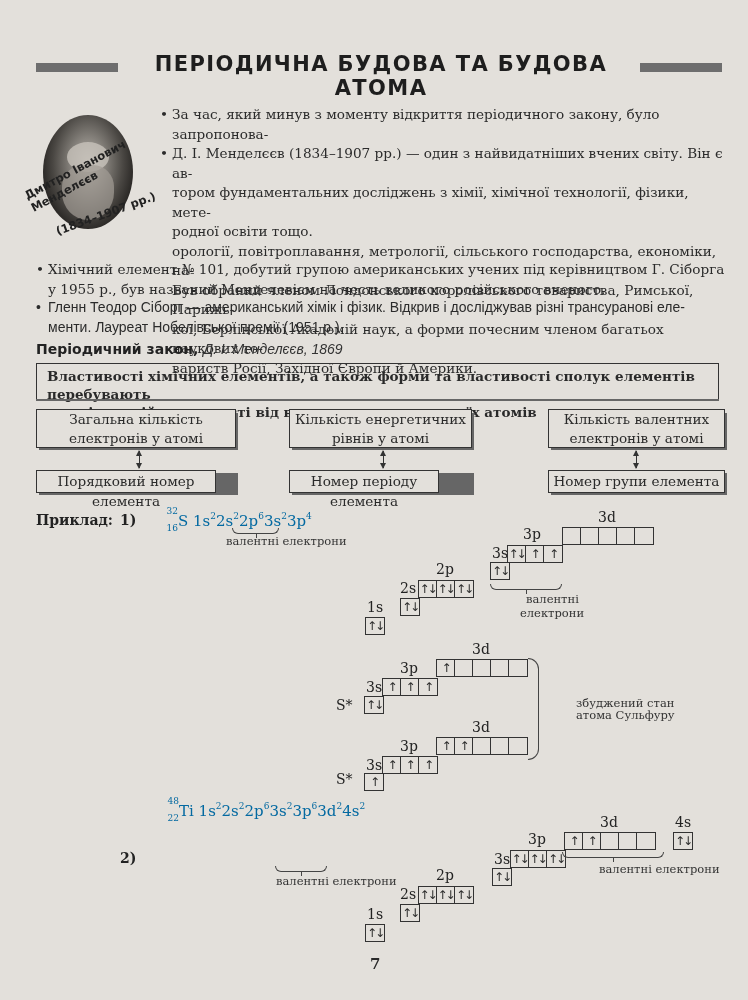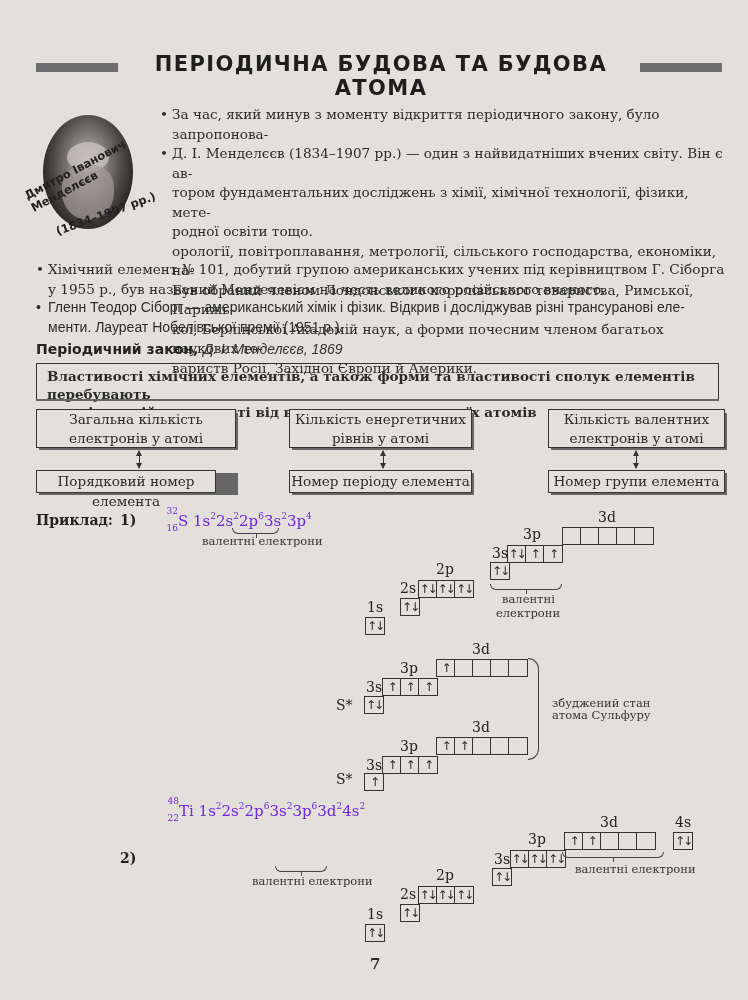--- a/index.html
+++ b/index.html
@@ -27,26 +27,26 @@
            font-weight:bold;font-size:13.5px;line-height:18px;padding:3px 10px;box-sizing:border-box;}
   .law-box-shadow{position:absolute;left:36px;top:399px;width:683px;border-top:2.5px solid #666;}
   .box{position:absolute;border:1.5px solid #333;background:#e3e0db;text-align:center;font-size:13.6px;line-height:19px;box-sizing:border-box;}
   .box-shadow{position:absolute;background:#666;}
   .arrow{position:absolute;width:1px;background:#333;}
   .arrow::before,.arrow::after{content:"";position:absolute;left:-3px;border-left:3.5px solid transparent;border-right:3.5px solid transparent;}
   .arrow::before{top:-1px;border-bottom:6px solid #333;}
   .arrow::after{bottom:-1px;border-top:6px solid #333;}
   
   .ex-text{position:absolute;font-size:14px;font-weight:bold;color:#222;}
-  .formula{position:absolute;font-size:15px;color:#6d28d9;white-space:nowrap;}
+  .formula{position:absolute;font-size:15px;color:#0369a1;white-space:nowrap;}
   .formula sup{font-size:9px;vertical-align:7px;}
   .nuc{display:inline-block;position:relative;width:14px;height:20px;vertical-align:-4px;}
   .nuc .mass{position:absolute;top:-4px;right:0;font-size:9px;}
   .nuc .z{position:absolute;bottom:-3px;right:0;font-size:9px;}
-  .small-label{position:absolute;font-size:11.5px;color:#333;white-space:nowrap;}
+  .small-label{position:absolute;font-size:11.5px;color:#333;white-space:nowrap;margin-left:24px;}
   .brace{position:absolute;border:1px solid #444;border-top:none;height:5px;border-radius:0 0 6px 6px;}
   .brace::after{content:"";position:absolute;left:50%;bottom:-5px;width:1px;height:4px;background:#444;}
   
   .orb{position:absolute;height:18px;border:1px solid #333;display:flex;box-sizing:border-box;}
   .cell{width:18px;height:16px;border-right:1px solid #333;box-sizing:border-box;font-family:"DejaVu Sans",sans-serif;font-size:12px;line-height:16px;text-align:center;letter-spacing:-2px;}
   .cell:last-child{border-right:none;}
   .olabel{position:absolute;font-size:14px;color:#222;}
   .big-brace{position:absolute;left:528px;top:658px;width:10px;height:100px;border:1.5px solid #444;border-left:none;border-radius:0 12px 12px 0;}
   .page-num{position:absolute;left:370px;top:955px;font-size:15px;font-weight:bold;}
 </style>
@@ -107,21 +107,21 @@
 <div class="box-shadow" style="left:39px;top:473px;width:199px;height:22px;"></div>
 <div class="box" style="left:36px;top:470px;width:180px;height:23px;line-height:20px;">Порядковий номер елемента</div>
 
 <div class="box-shadow" style="left:292px;top:413px;width:182px;height:37px;"></div>
 <div class="box" style="left:289px;top:409px;width:183px;height:39px;">
   <div>Кількість енергетичних</div>
   <div>рівнів у атомі</div>
 </div>
 <div class="arrow" style="left:383px;top:451px;height:17px;"></div>
 <div class="box-shadow" style="left:292px;top:473px;width:182px;height:22px;"></div>
-<div class="box" style="left:289px;top:470px;width:183px;height:23px;line-height:20px;">Номер періоду елемента</div>
+<div class="box" style="left:289px;top:470px;width:150px;height:23px;line-height:20px;">Номер періоду елемента</div>
 
 <div class="box-shadow" style="left:551px;top:413px;width:176px;height:37px;"></div>
 <div class="box" style="left:548px;top:409px;width:177px;height:39px;">
   <div>Кількість валентних</div>
   <div>електронів у атомі</div>
 </div>
 <div class="arrow" style="left:636px;top:451px;height:17px;"></div>
 <div class="box-shadow" style="left:551px;top:473px;width:176px;height:22px;"></div>
 <div class="box" style="left:548px;top:470px;width:177px;height:23px;line-height:20px;">Номер групи елемента</div>
 

